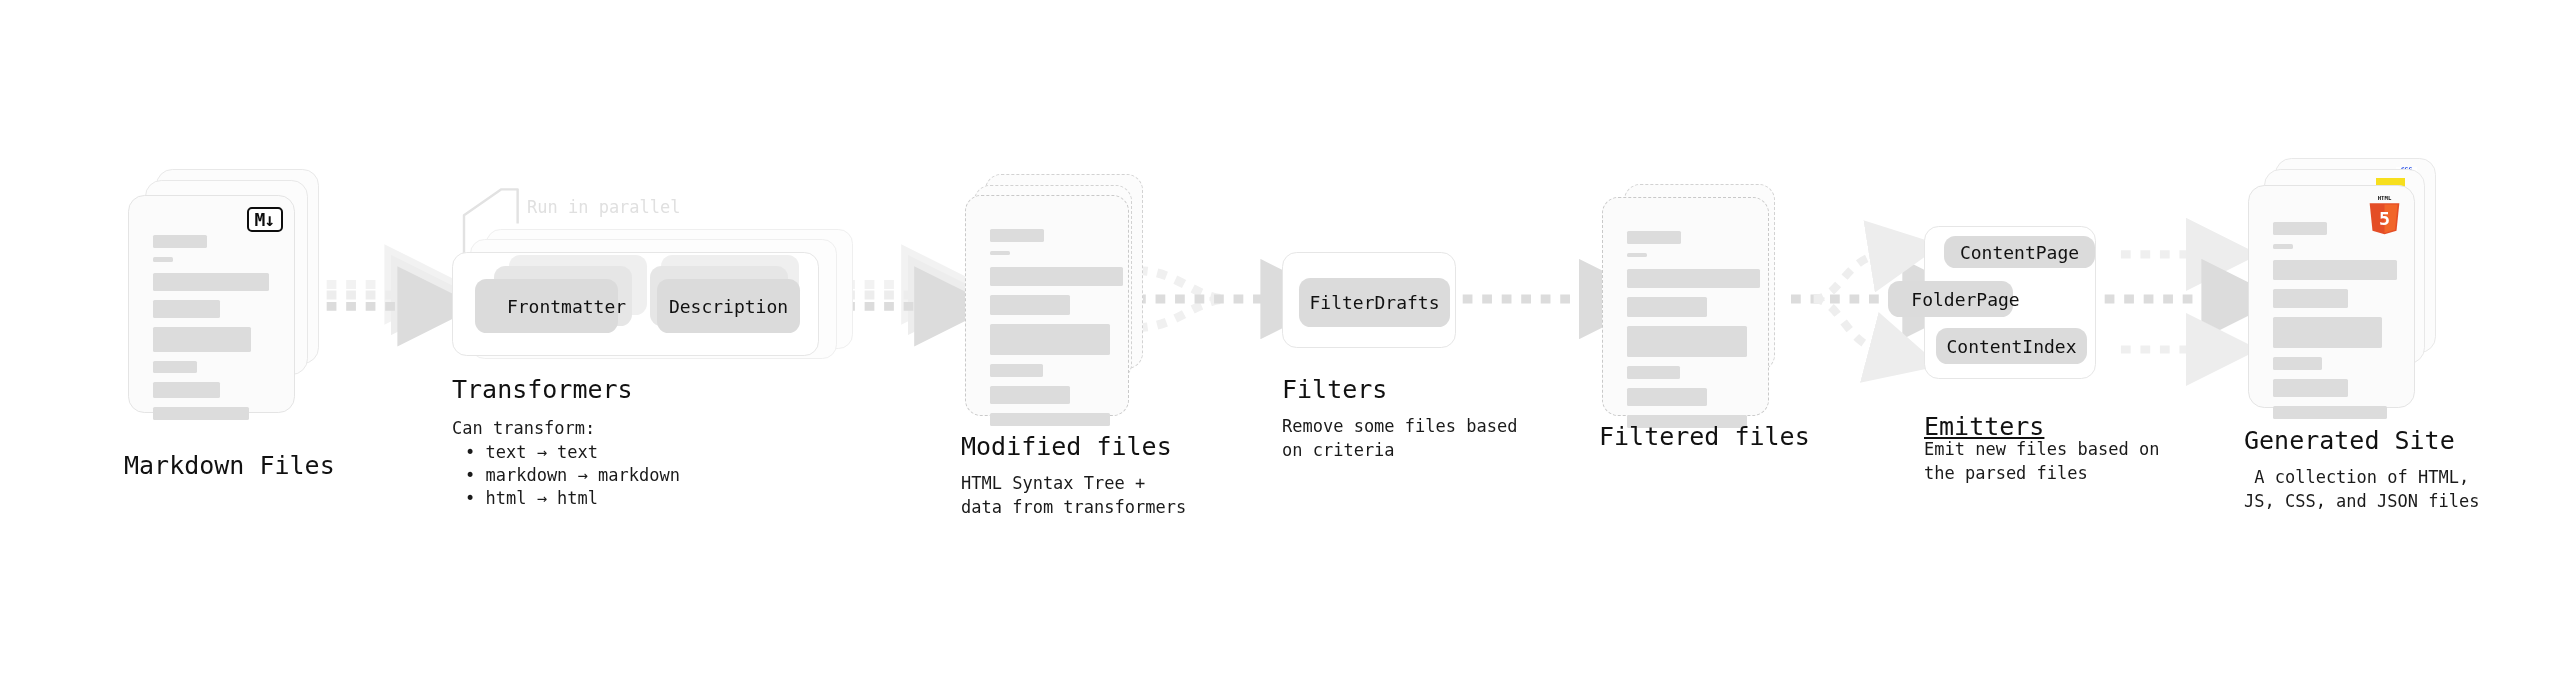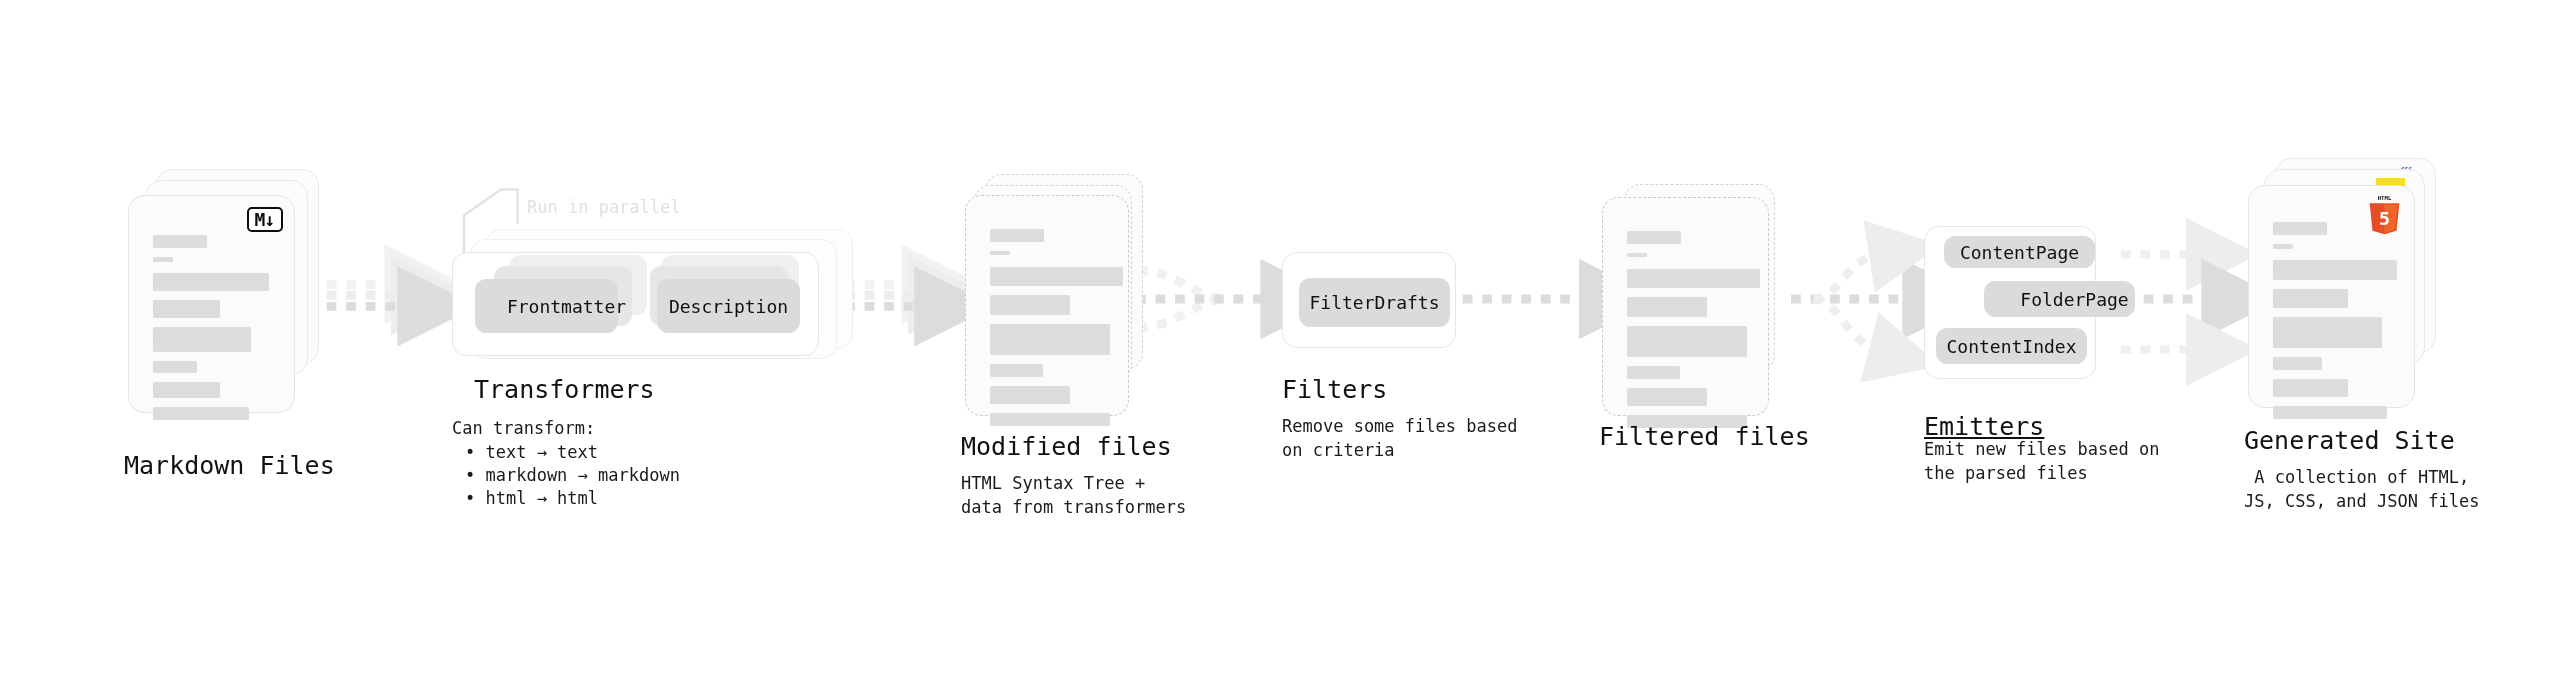--- a/index.html
+++ b/index.html
@@ -247,21 +247,21 @@
     </div>
 
     <div class="pill faded2" style="left:661px; top:255px; width:138px; height:60px;"></div>
     <div class="pill faded1" style="left:650px; top:266px; width:138px; height:60px;"></div>
     <div class="pill" style="left:657px; top:279px; width:143px; height:54px;">
       <span>Description</span>
     </div>
 
     <div class="runlabel" style="left:527px; top:197px;">Run in parallel</div>
 
-    <div class="caption-title" style="left:452px; top:375px;margin-left:22px;">Transformers</div>
+    <div class="caption-title" style="left:452px; top:375px;">Transformers</div>
     <div class="caption-sub" style="left:452px; top:416px;">Can transform:</div>
     <div class="caption-sub" style="left:465px; top:440px;">• text → text</div>
     <div class="caption-sub" style="left:465px; top:463px;">• markdown → markdown</div>
     <div class="caption-sub" style="left:465px; top:486px;">• html → html</div>
   </div>
 
   <div>
     <div class="ghost dashed" style="left:985px; top:174px; width:158px; height:195px;"></div>
     <div class="ghost dashed" style="left:974px; top:185px; width:158px; height:195px;"></div>
 
@@ -312,21 +312,21 @@
 
     <div class="caption-title" style="left:1599px; top:422px;">Filtered files</div>
   </div>
 
   <div>
     <div class="procbox" style="left:1924px; top:226px; width:172px; height:153px;"></div>
 
     <div class="pill" style="left:1936px; top:236px; width:151px; height:32px;margin-left:8px;">
       <span>ContentPage</span>
     </div>
-    <div class="pill" style="left:1984px; top:281px; width:151px; height:36px;padding-left:30px;">
+    <div class="pill" style="left:1888px; top:281px; width:125px; height:36px;padding-left:30px;">
       <span>FolderPage</span>
     </div>
     <div class="pill" style="left:1936px; top:328px; width:151px; height:36px;">
       <span>ContentIndex</span>
     </div>
 
     <div class="caption-title" style="left:1924px; top:412px;text-decoration:underline;">Emitters</div>
     <div class="caption-sub" style="left:1924px; top:437px;">Emit new files based on
 the parsed files</div>
   </div>

